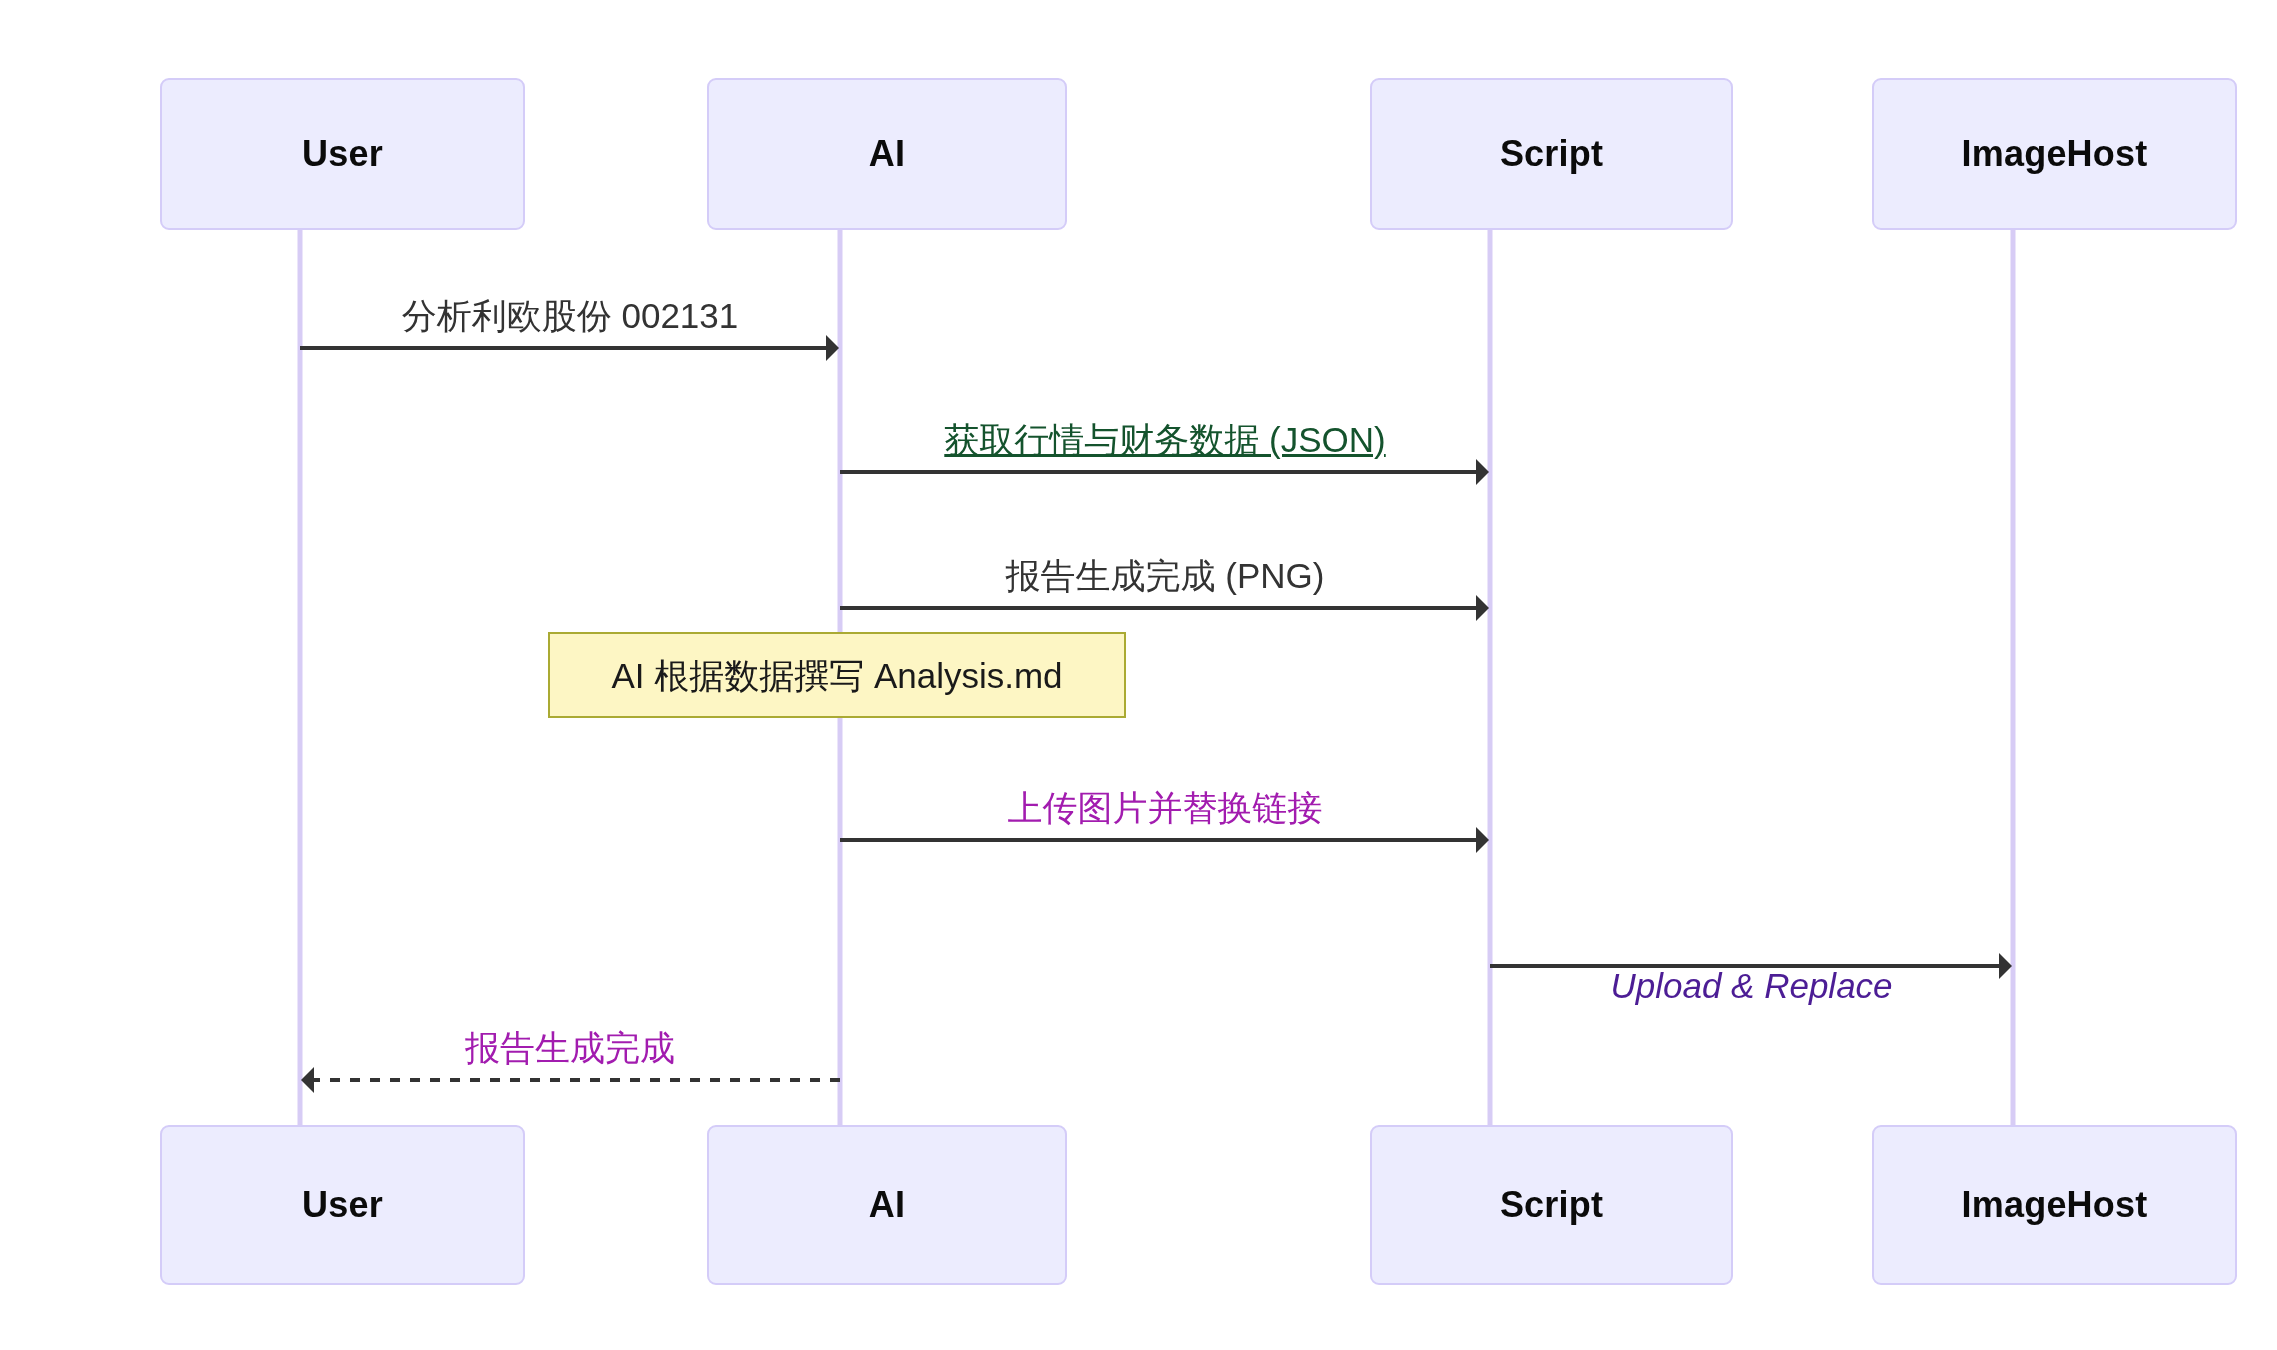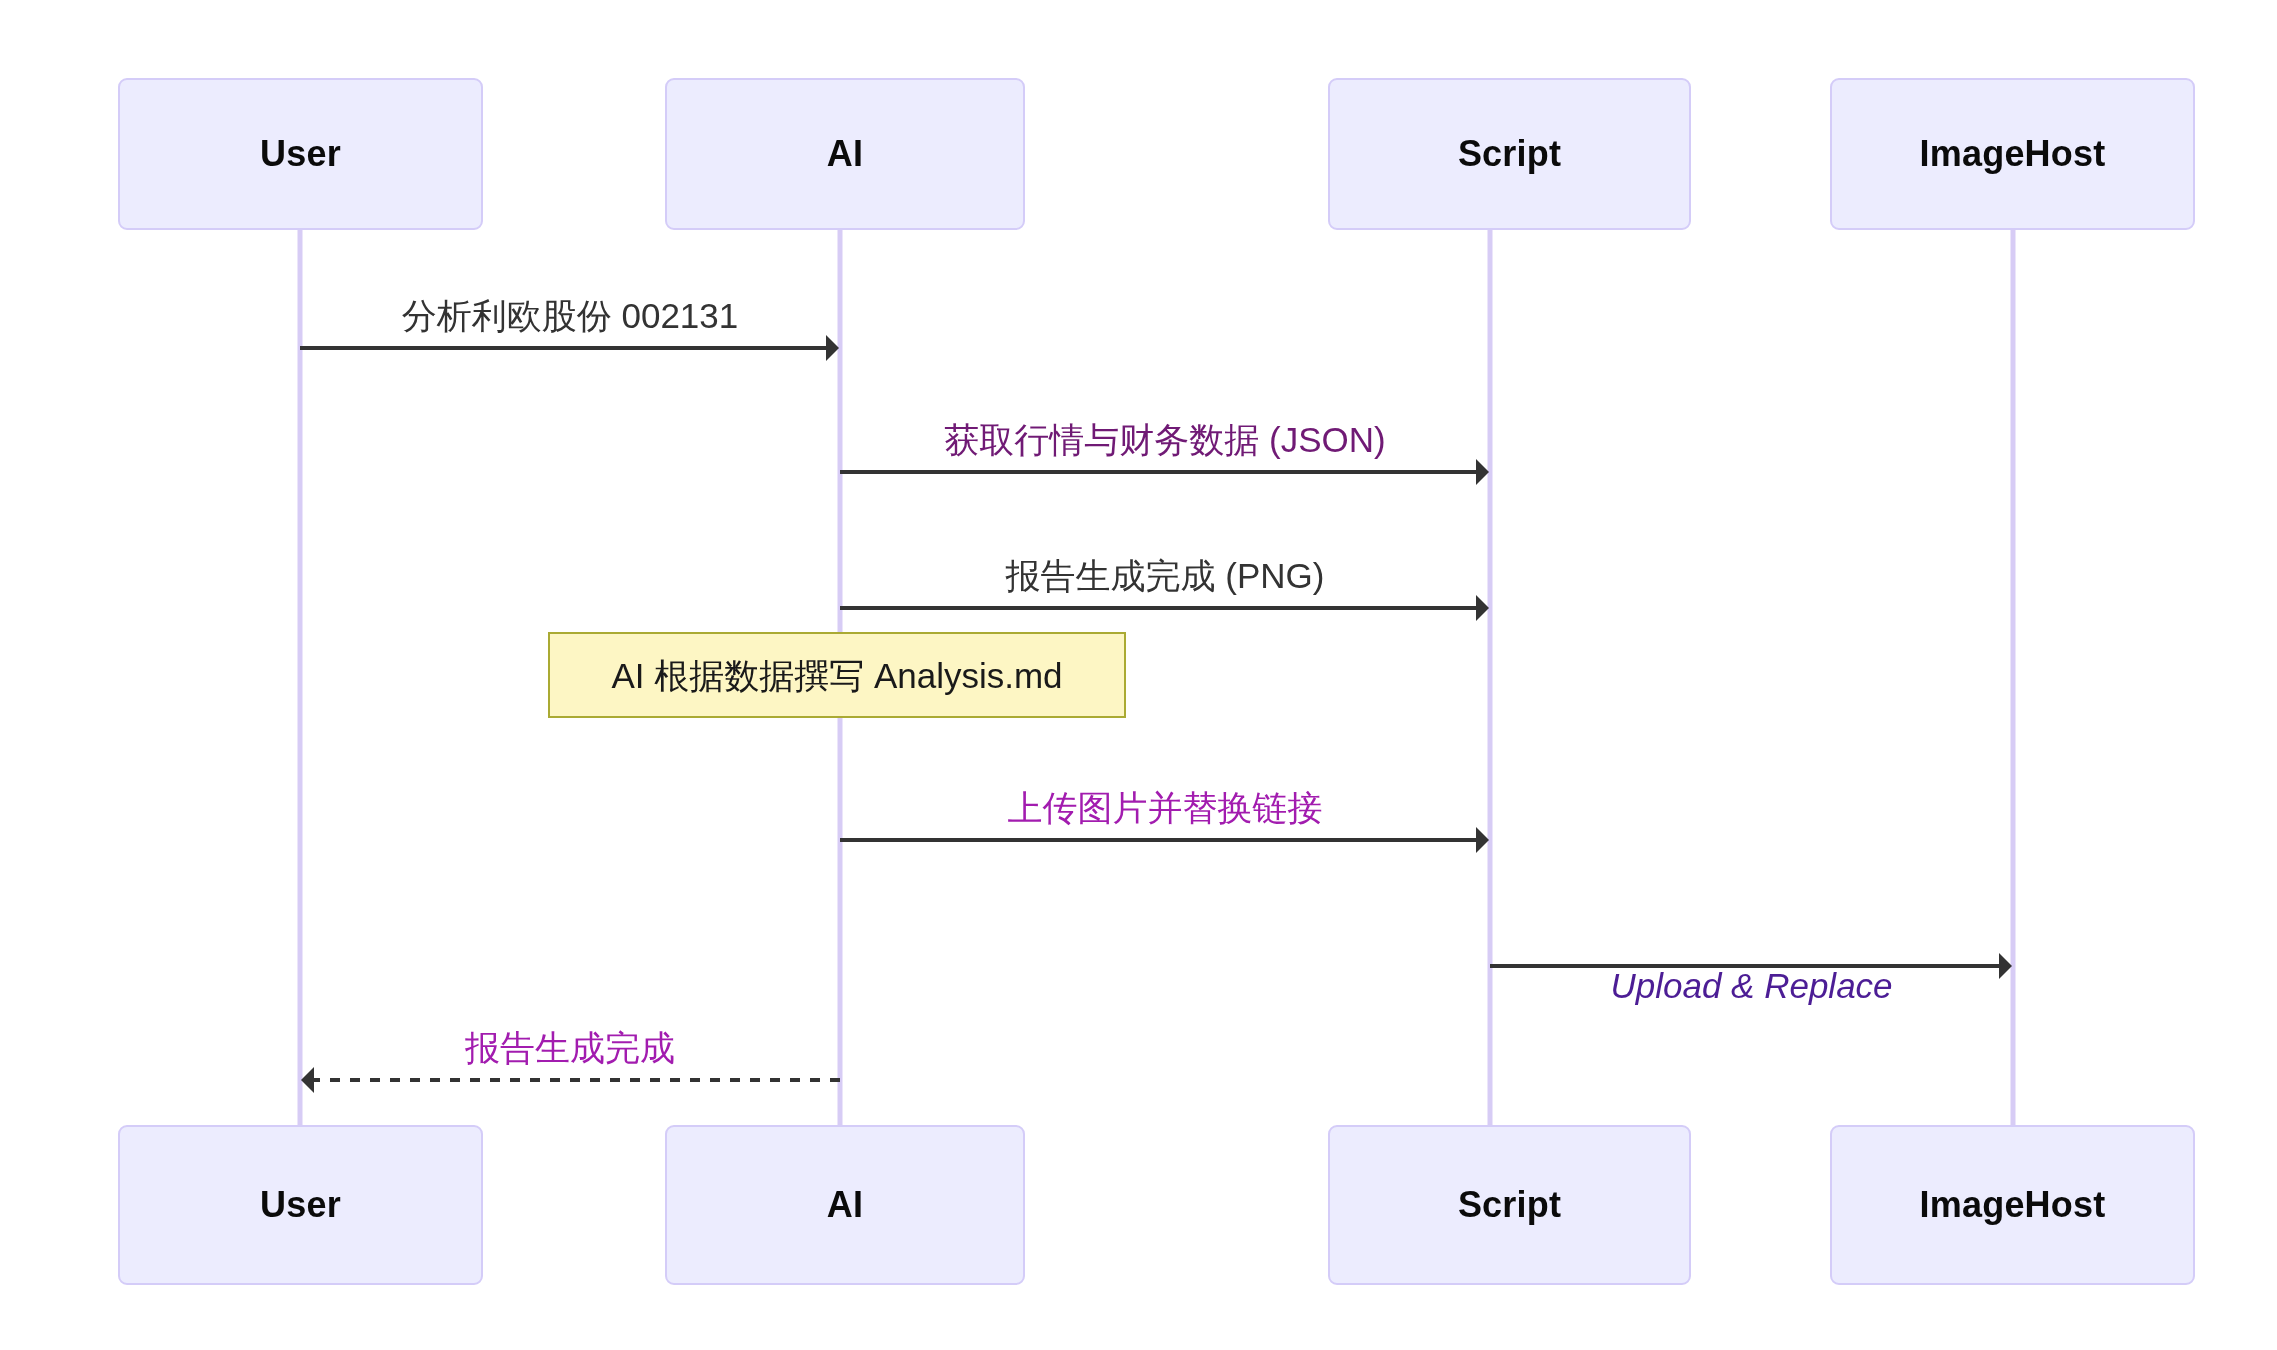--- a/index.html
+++ b/index.html
@@ -28,20 +28,21 @@
   
   .participant-box {
     position: absolute;
     box-sizing: border-box;
     background: #ececfe;
     border: 2px solid #d4ccf8;
     border-radius: 9px;
     display: flex;
     align-items: center;
     justify-content: center;
+    margin-left: 42px;
   }
   .participant-label {
     font-family: "Liberation Sans", "DejaVu Sans", sans-serif;
     font-size: 36px;
     font-weight: 700;
     color: #0b0b0b;
     letter-spacing: 0.2px;
     line-height: 1;
     white-space: nowrap;
   }
@@ -135,21 +136,21 @@
       </div>
       <div class="participant-box" style="left: 1328px; top: 1125px; width: 363px; height: 160px; background: rgb(236, 236, 254); border-color: rgb(212, 204, 248);">
         <span class="participant-label" style="color: rgb(11, 11, 11);">Script</span>
       </div>
       <div class="participant-box" style="left: 1830px; top: 1125px; width: 365px; height: 160px; background: rgb(236, 236, 254); border-color: rgb(212, 204, 248);">
         <span class="participant-label" style="color: rgb(11, 11, 11);">ImageHost</span>
       </div>
     </div>
   <div id="message-labels">
       <div class="message-label" style="left: 570px; top: 290px; color: rgb(51, 51, 51);">分析利欧股份 002131</div>
-      <div class="message-label" style="left: 1165px; top: 414px; color: #701a75;">获取行情与财务数据 (JSON)</div>
+      <div class="message-label" style="left: 1165px; top: 414px; color: #14532d; text-decoration: underline;">获取行情与财务数据 (JSON)</div>
       <div class="message-label" style="left: 1165px; top: 550px; color: rgb(51, 51, 51);">报告生成完成 (PNG)</div>
       <div class="message-label" style="left: 1165px; top: 782px; color: #a21caf;">上传图片并替换链接</div>
       <div class="message-label" style="left: 1751.5px; top: 960px; color: #4c1d95; font-style: italic;">Upload &amp; Replace</div>
       <div class="message-label" style="left: 570px; top: 1022px; color: #a21caf;">报告生成完成</div>
     </div>
   <div id="notes-layer">
       <div class="note-box" style="left: 548px; top: 632px; width: 578px; height: 86px; background: rgb(253, 246, 196); border-color: rgb(170, 170, 51);">
         <span class="note-label">AI 根据数据撰写 Analysis.md</span>
       </div>
     </div>

